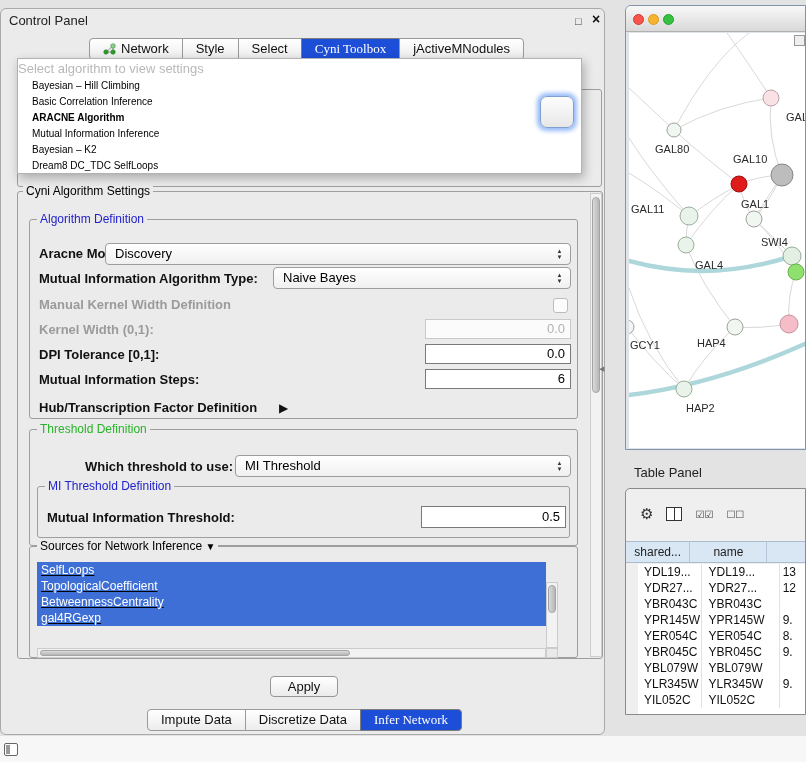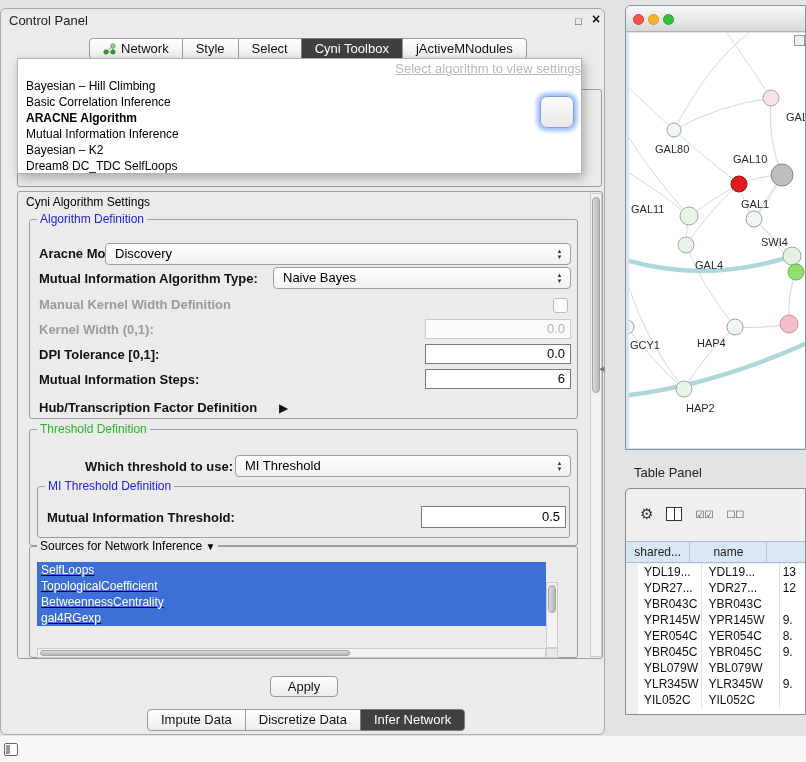--- a/index.html
+++ b/index.html
@@ -12,30 +12,30 @@
   .titlebar-text { position:absolute; left:8px; top:4px; font-size:13px; color:#222; }
   .winbtn { position:absolute; font-size:12px; color:#333; cursor:default; line-height:14px; }
 
   #top-tabs { position:absolute; left:88px; top:29px; display:flex; z-index:2; }
   #bottom-tabs { position:absolute; left:146px; top:700px; display:flex; z-index:2; }
   .tab { height:22px; line-height:20px; padding:0 13px; border:1px solid #9a9a9a; margin-left:-1px;
          background:linear-gradient(#ffffff,#ececec); font-size:13px; color:#111;
          display:flex; align-items:center; gap:5px; white-space:nowrap; }
   .tab:first-child { border-radius:4px 0 0 4px; margin-left:0; }
   .tab:last-child { border-radius:0 4px 4px 0; }
-  .tab.active { background:#404040; color:#fff; border-color:#7c7c7c; }
+  .tab.active { background:#1d4ed8; color:#fff; border-color:#7c7c7c;font-family:Liberation Serif, serif; }
 
   .group { position:absolute; border:1px solid #9e9e9e; border-radius:3px; }
   .gtitle { position:absolute; font-size:12px; background:#ebebeb; padding:0 3px; white-space:nowrap; z-index:3; }
   .blue { color:#2222cc; } .green { color:#28b428; }
 
   #algo-popup { position:absolute; left:16px; top:49px; width:565px; height:116px; background:#fff;
                 border:1px solid #b2b2b2; box-shadow:2px 4px 10px rgba(0,0,0,.28); z-index:20; }
-  .ph { color:#b8b8b8; font-size:13px; text-align:right; height:19px; line-height:19px;text-decoration:underline; }
-  .option { font-size:12px; height:16px; line-height:16px; padding-left:8px; color:#000; white-space:nowrap; }
+  .ph { color:#b8b8b8; font-size:13px; text-align:left; height:19px; line-height:19px; }
+  .option { font-size:10px; height:16px; line-height:16px; padding-left:14px; color:#000; white-space:nowrap; }
   .option.selected { font-weight:bold; }
 
   #focus-btn { position:absolute; left:539px; top:87px; width:34px; height:32px; border-radius:7px;
                background:linear-gradient(#fdfdfd,#e7e7e7); border:1px solid #7f9fd0;
                box-shadow:0 0 4px 2.5px rgba(96,150,245,.65); z-index:30; }
 
   .lbl { position:absolute; font-size:13px; color:#111; line-height:16px; white-space:nowrap; }
   .b { font-weight:bold; } .dis { color:#9b9b9b; }
 
   .tfield { position:absolute; background:#fff; border:1px solid #7a7a7a; text-align:right;
@@ -143,21 +143,21 @@
           <div class="option">Bayesian – Hill Climbing</div>
           <div class="option">Basic Correlation Inference</div>
           <div class="option selected">ARACNE Algorithm</div>
           <div class="option">Mutual Information Inference</div>
           <div class="option">Bayesian – K2</div>
           <div class="option">Dream8 DC_TDC SelfLoops</div>
         </div>
     </div>
 
     <div class="group" style="left:16px;top:182px;width:586px;height:468px;"></div>
-    <span class="gtitle" style="left:22px;top:175px;color:#000;margin-top:11px;">Cyni Algorithm Settings</span>
+    <span class="gtitle" style="left:22px;top:175px;color:#000;">Cyni Algorithm Settings</span>
 
     <div class="sb-track" style="left:589px;top:184px;width:12px;height:464px;">
       <div class="sb-thumb" style="left:1px;top:3px;width:8px;height:196px;"></div>
     </div>
 
     <div class="group" style="left:28px;top:210px;width:549px;height:200px;"></div>
     <span class="gtitle blue" style="left:36px;top:203px;">Algorithm Definition</span>
 
     <span class="lbl b" style="left:38px;top:237px;">Aracne Mode:</span>
     <div class="dropdown" style="left:104px;top:234px;width:466px;height:22px;">

